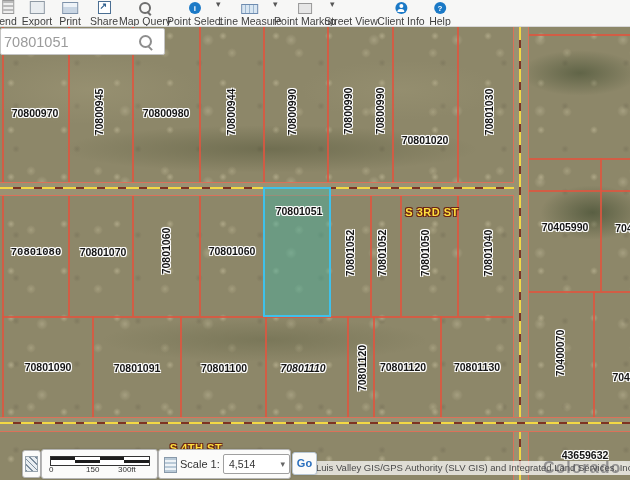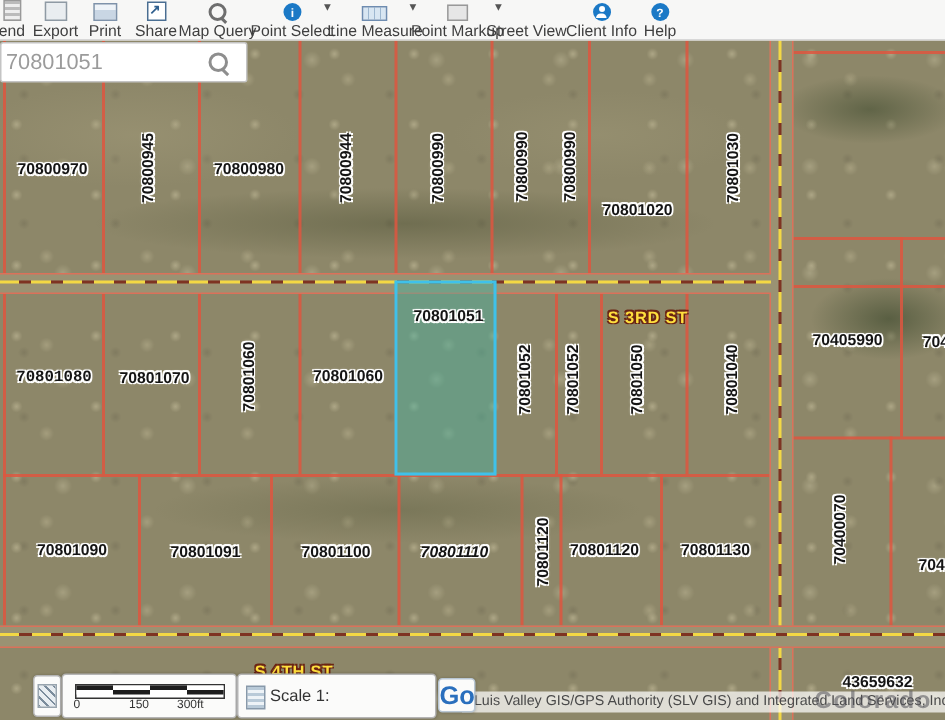--- a/index.html
+++ b/index.html
@@ -90,21 +90,21 @@
   #sb-bar .r2{height:3px;background:linear-gradient(90deg,#fff 0 25%,#1d1d1d 25% 50%,#fff 50% 75%,#1d1d1d 75%);}
   .sb-lab{position:absolute;top:15px;font-size:8px;color:#333;}
   #scale-panel{left:158px;top:449px;width:131px;height:28px;}
   .i-scaleratio{position:absolute;left:5px;top:7px;width:11px;height:14px;border:1px solid #89a;
       background:repeating-linear-gradient(180deg,#b9cad8 0 2px,#eef3f7 2px 4px);}
   #scale-prefix{position:absolute;left:21px;top:8px;font-size:11px;color:#333;}
   #scale-select{position:absolute;left:64px;top:4px;width:60px;height:18px;border:1px solid #a0a0a0;
       border-radius:2px;background:#fff;font-size:10.5px;color:#333;line-height:18px;padding-left:5px;cursor:pointer;}
   .dd-caret{position:absolute;right:4px;top:0;color:#666;font-size:9px;}
   .dd-caret::after{content:"▾";}
-  #go-btn{left:292px;top:452px;width:23px;height:21px;color:#2a6fbd;font-weight:bold;font-size:17px;
+  #go-btn{left:292px;top:452px;width:23px;height:21px;color:#2a6fbd;font-weight:bold;font-size:11px;
       text-align:center;line-height:21px;cursor:pointer;border-color:#b9c7d4;}
   #attribution{position:absolute;left:308px;top:461px;width:322px;height:14px;background:rgba(255,255,255,.72);
       z-index:35;font-size:9.5px;color:#4a4a4a;line-height:14px;white-space:nowrap;overflow:hidden;}
   #watermark{position:absolute;left:543px;top:459px;z-index:36;font-size:16px;font-weight:bold;
       color:rgba(82,82,90,.55);letter-spacing:1px;white-space:nowrap;}
 </style>
 </head>
 <body>
 
 <div id="stage">
@@ -248,20 +248,24 @@
         <div class="r2"></div>
       </div>
     <span class="sb-lab" style="left:7px;">0</span>
     <span class="sb-lab" style="left:44px;">150</span>
     <span class="sb-lab" style="left:76px;">300ft</span>
   </div>
 
   <div class="panel" id="scale-panel">
     <div class="i-scaleratio"></div>
     <span id="scale-prefix">Scale 1:</span>
+    <div id="scale-select">
+      <span>4,514</span>
+      <span class="dd-caret"></span>
+    </div>
   </div>
 
   <div class="panel" id="go-btn">Go</div>
 
   <div id="attribution">n Luis Valley GIS/GPS Authority (SLV GIS) and Integrated Land Services, Inc.</div>
   <div id="watermark">Colorado</div>
 
 </div>
 
 </body></html>

